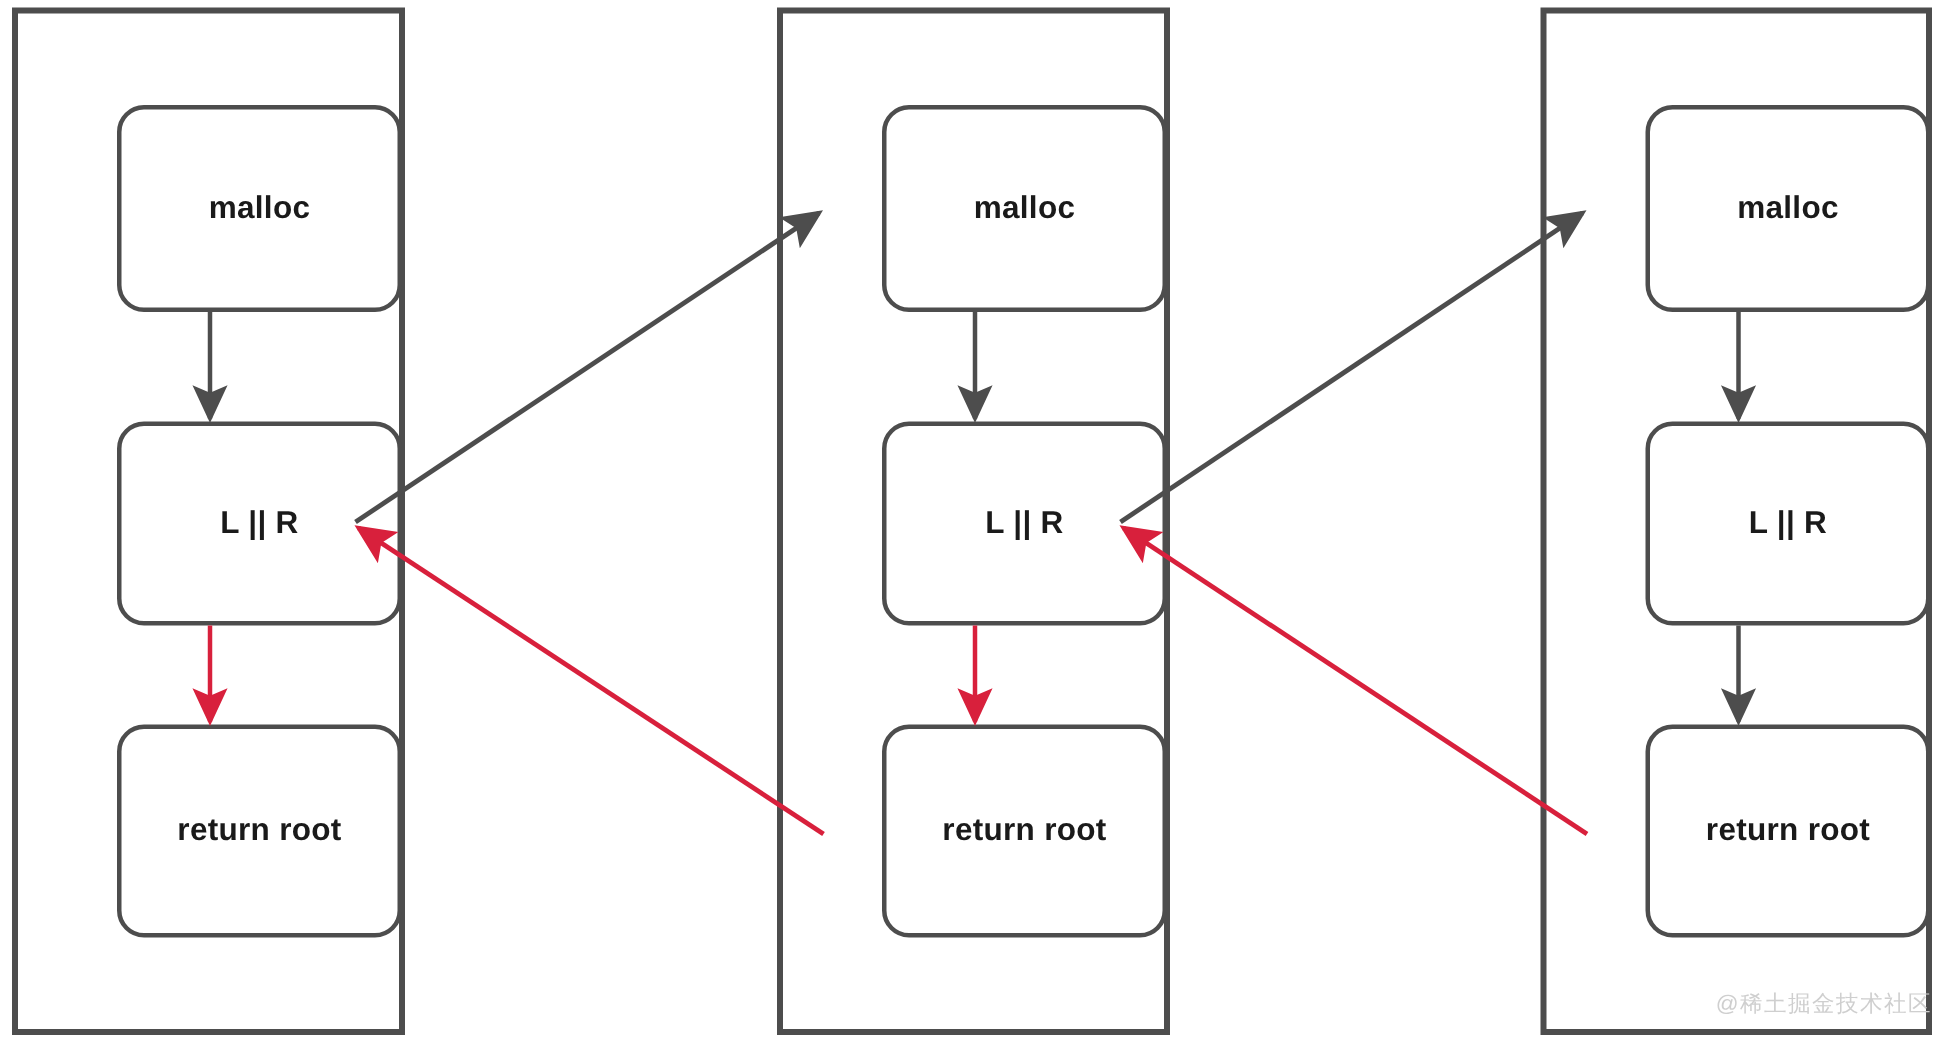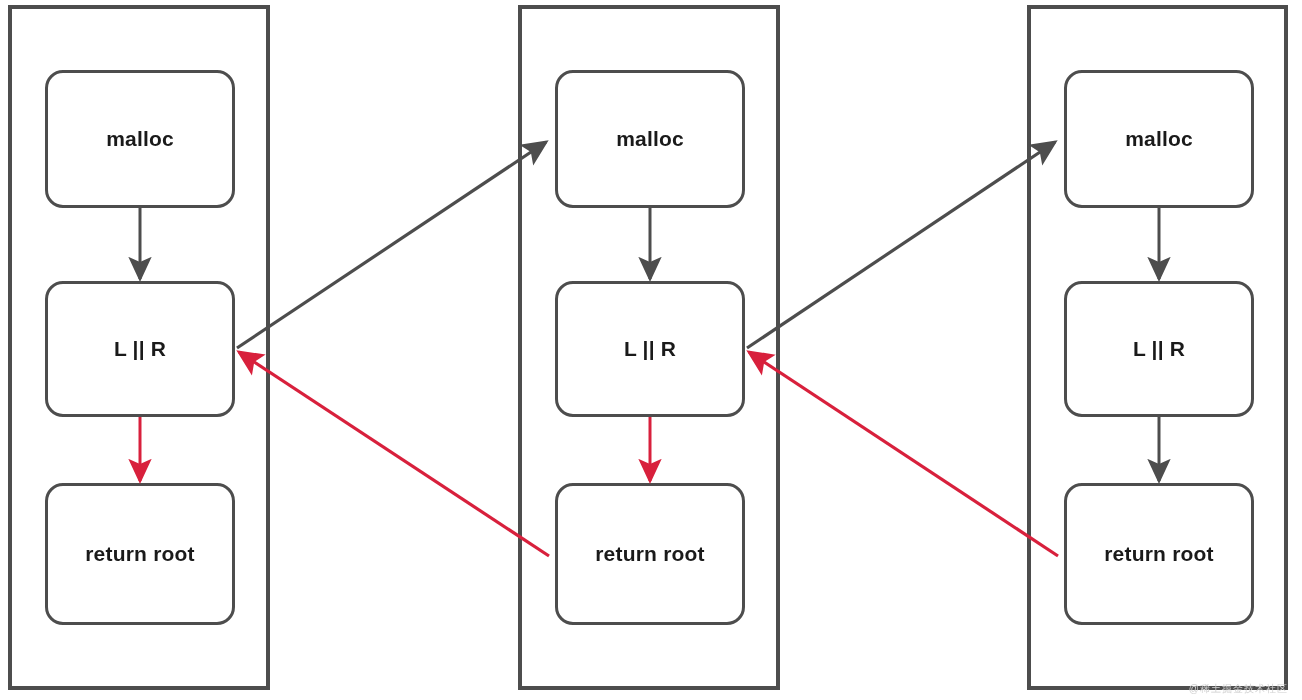--- a/index.html
+++ b/index.html
@@ -1,26 +1,26 @@
 <!DOCTYPE html>
 <html><head>
 <meta charset="utf-8">
 <style>
   html,body{margin:0;padding:0;background:#ffffff;}
   body{width:1302px;height:700px;overflow:hidden;
        font-family:"Liberation Sans","DejaVu Sans",sans-serif;}
   #stage{position:relative;width:1302px;height:700px;background:#fff;}
   .panel{position:absolute;background:#ffffff;box-sizing:border-box;}
   .node{position:absolute;box-sizing:border-box;background:#ffffff;
-        border-radius:18px;display:flex;align-items:center;justify-content:center;}
+        border-radius:18px;display:flex;align-items:center;justify-content:center;margin-left:33px;}
   .node-label{font-weight:bold;font-size:21px;color:#1a1a1a;letter-spacing:.2px;
               white-space:nowrap;}
   svg.edges{position:absolute;left:0;top:0;width:1302px;height:700px;
             pointer-events:none;overflow:visible;}
-  .watermark{position:absolute;right:14px;bottom:4px;font-size:10px;color:#cfcfcf;
+  .watermark{position:absolute;right:14px;bottom:21px;font-size:15px;color:#cfcfcf;
              letter-spacing:1px;white-space:nowrap;}
 </style>
 </head>
 <body>
 
 <div id="stage" style="background: rgb(255, 255, 255);">
 
   <div class="panel" id="frame-box-0" style="left: 8px; top: 5px; width: 262px; height: 685px; border: 4px solid rgb(77, 77, 77);"></div>
   <div class="panel" id="frame-box-1" style="left: 518px; top: 5px; width: 262px; height: 685px; border: 4px solid rgb(77, 77, 77);"></div>
   <div class="panel" id="frame-box-2" style="left: 1027px; top: 5px; width: 261px; height: 685px; border: 4px solid rgb(77, 77, 77);"></div>

